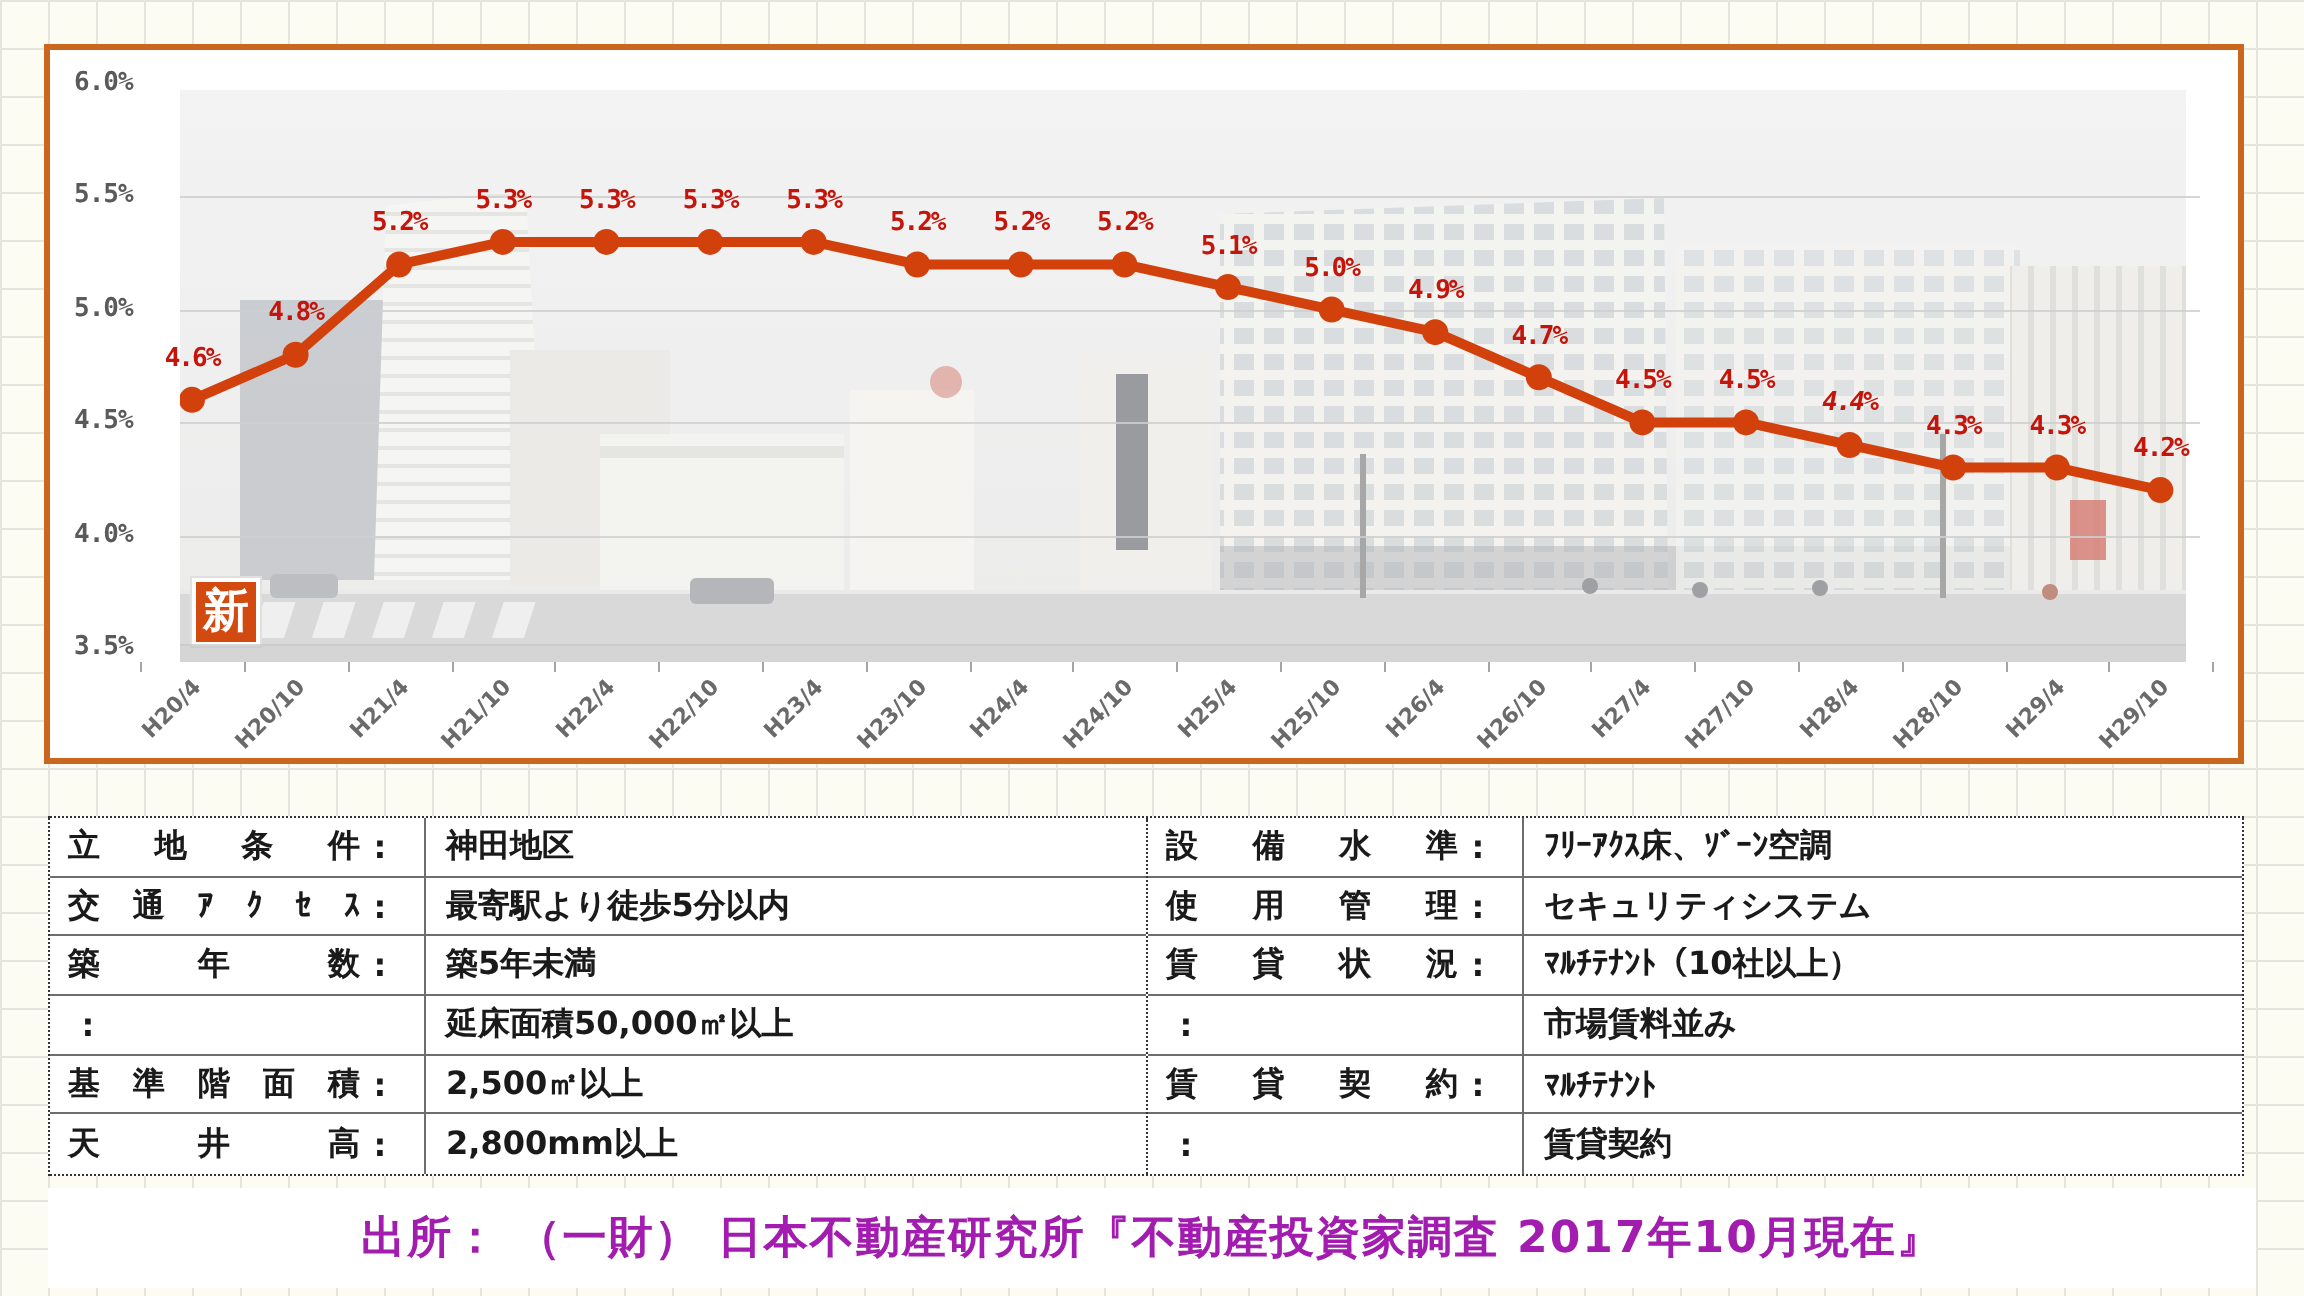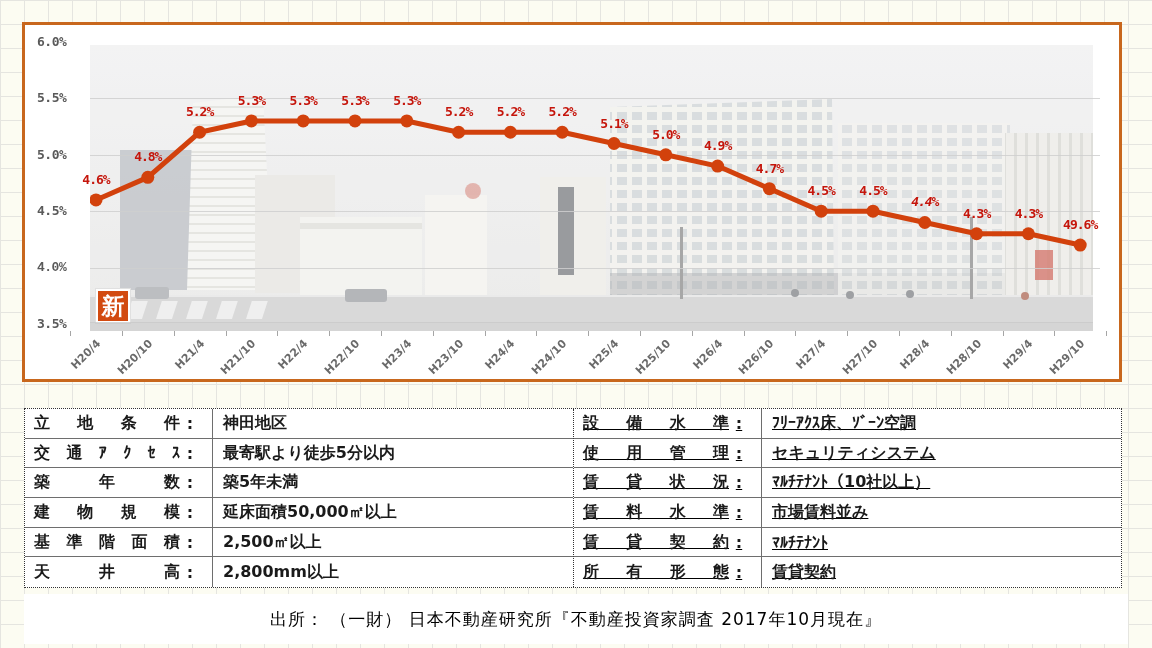--- a/index.html
+++ b/index.html
@@ -49,41 +49,41 @@
     color:#ffffff;font-size:23px;font-weight:bold;line-height:30px;text-align:center;
     box-shadow:0 0 0 1px #e0e0e0;
   }
   
   .info-table{
     position:absolute;left:24px;top:408px;width:1098px;height:180px;
     background:#ffffff;border:1px dotted #333;box-sizing:border-box;
     display:flex;
   }
   .tbl-half{width:50%;display:flex;flex-direction:column;box-sizing:border-box;}
-  .tbl-half.right{border-left:1px dotted #333;text-decoration:underline;}
+  .tbl-half.right{border-left:1px dotted #333;}
   .tbl-row{
     height:30px;box-sizing:border-box;display:flex;align-items:center;
     border-bottom:1px solid #6e6e6e;
     font-size:16px;font-weight:bold;color:#1a1a1a;
   }
   .tbl-row:last-child{border-bottom:none;justify-content:center;}
   .tbl-label-cell{
     width:188px;height:100%;box-sizing:border-box;flex:0 0 auto;
     border-right:1px solid #6e6e6e;
     display:flex;align-items:center;padding-left:9px;
   }
   .lbl{display:inline-block;width:146px;text-align:justify;text-align-last:justify;}
   .colon{display:inline-block;width:20px;text-align:center;}
   .tbl-value-cell{flex:1;padding-left:10px;white-space:nowrap;overflow:hidden;}
   
   .source-band{
     position:absolute;left:24px;top:594px;width:1104px;height:50px;background:#ffffff;
     display:flex;align-items:center;justify-content:center;
   }
-  .source-text{font-size:17px;font-weight:normal;color:#000000;letter-spacing:1px;}
+  .source-text{font-size:22px;font-weight:bold;color:#a21caf;letter-spacing:1px;}
 </style>
 </head>
 <body>
 
 <div class="sheet">
 
   <div class="chart-frame" style="border-color: rgb(200, 103, 29);">
     <div class="plot" id="plot">
       <div class="photo">
         <svg width="1003" height="278" viewBox="0 0 1003 278" xmlns="http://www.w3.org/2000/svg">
@@ -207,21 +207,21 @@
         <div class="pt-label" style="left: 446.2px; top: 79.24px;">5.2%</div>
         <div class="pt-label" style="left: 498px; top: 90.52px;">5.1%</div>
         <div class="pt-label" style="left: 549.8px; top: 101.8px;">5.0%</div>
         <div class="pt-label" style="left: 601.6px; top: 113.08px;">4.9%</div>
         <div class="pt-label" style="left: 653.4px; top: 135.64px;">4.7%</div>
         <div class="pt-label" style="left: 705.2px; top: 158.2px;">4.5%</div>
         <div class="pt-label" style="left: 757px; top: 158.2px;">4.5%</div>
         <div class="pt-label" style="left: 808.8px; top: 169.48px; font-style: italic;">4.4%</div>
         <div class="pt-label" style="left: 860.6px; top: 180.76px;">4.3%</div>
         <div class="pt-label" style="left: 912.4px; top: 180.76px;">4.3%</div>
-        <div class="pt-label" style="left: 964.2px; top: 192.04px;">49.6%</div>
+        <div class="pt-label" style="left: 964.2px; top: 192.04px;">4.2%</div>
         <div class="x-label" style="left: -54px; top: 312px;">H20/4</div>
         <div class="x-label" style="left: -2.2px; top: 312px;">H20/10</div>
         <div class="x-label" style="left: 49.6px; top: 312px;">H21/4</div>
         <div class="x-label" style="left: 101.4px; top: 312px;">H21/10</div>
         <div class="x-label" style="left: 153.2px; top: 312px;">H22/4</div>
         <div class="x-label" style="left: 205px; top: 312px;">H22/10</div>
         <div class="x-label" style="left: 256.8px; top: 312px;">H23/4</div>
         <div class="x-label" style="left: 308.6px; top: 312px;">H23/10</div>
         <div class="x-label" style="left: 360.4px; top: 312px;">H24/4</div>
         <div class="x-label" style="left: 412.2px; top: 312px;">H24/10</div>
@@ -233,21 +233,21 @@
         <div class="x-label" style="left: 723px; top: 312px;">H27/10</div>
         <div class="x-label" style="left: 774.8px; top: 312px;">H28/4</div>
         <div class="x-label" style="left: 826.6px; top: 312px;">H28/10</div>
         <div class="x-label" style="left: 878.4px; top: 312px;">H29/4</div>
         <div class="x-label" style="left: 930.2px; top: 312px;">H29/10</div>
       </div>
   <div class="y-label" style="top: 9px;">6.0%</div>
       <div class="y-label" style="top: 65.4px;">5.5%</div>
       <div class="y-label" style="top: 121.8px;">5.0%</div>
       <div class="y-label" style="top: 178.2px;">4.5%</div>
-      <div class="y-label" style="top: 234.6px; font-family: Liberation Mono, monospace;">4.0%</div>
+      <div class="y-label" style="top: 234.6px;">4.0%</div>
       <div class="y-label" style="top: 291px;">3.5%</div>
     </div>
 
   <div class="info-table">
     <div class="tbl-half">
       <div class="tbl-row">
         <div class="tbl-label-cell">
             <span class="lbl">立地条件</span>
             <span class="colon">:</span>
           </div>
@@ -262,21 +262,20 @@
       </div>
       <div class="tbl-row">
         <div class="tbl-label-cell">
             <span class="lbl">築年数</span>
             <span class="colon">:</span>
           </div>
         <div class="tbl-value-cell">築5年未満</div>
       </div>
       <div class="tbl-row">
         <div class="tbl-label-cell">
-            <span class="lbl">建物規模</span>
             <span class="colon">:</span>
           </div>
         <div class="tbl-value-cell">延床面積50,000㎡以上</div>
       </div>
       <div class="tbl-row">
         <div class="tbl-label-cell">
             <span class="lbl">基準階面積</span>
             <span class="colon">:</span>
           </div>
         <div class="tbl-value-cell">2,500㎡以上</div>
@@ -306,35 +305,33 @@
       </div>
       <div class="tbl-row">
         <div class="tbl-label-cell">
             <span class="lbl">賃貸状況</span>
             <span class="colon">:</span>
           </div>
         <div class="tbl-value-cell">ﾏﾙﾁﾃﾅﾝﾄ（10社以上）</div>
       </div>
       <div class="tbl-row">
         <div class="tbl-label-cell">
-            <span class="lbl">賃料水準</span>
             <span class="colon">:</span>
           </div>
         <div class="tbl-value-cell">市場賃料並み</div>
       </div>
       <div class="tbl-row">
         <div class="tbl-label-cell">
             <span class="lbl">賃貸契約</span>
             <span class="colon">:</span>
           </div>
         <div class="tbl-value-cell">ﾏﾙﾁﾃﾅﾝﾄ</div>
       </div>
       <div class="tbl-row">
         <div class="tbl-label-cell">
-            <span class="lbl">所有形態</span>
             <span class="colon">:</span>
           </div>
         <div class="tbl-value-cell">賃貸契約</div>
       </div>
     </div>
   </div>
 
   <div class="source-band">
     <span class="source-text">出所： （一財） 日本不動産研究所『不動産投資家調査 2017年10月現在』</span>
   </div>

